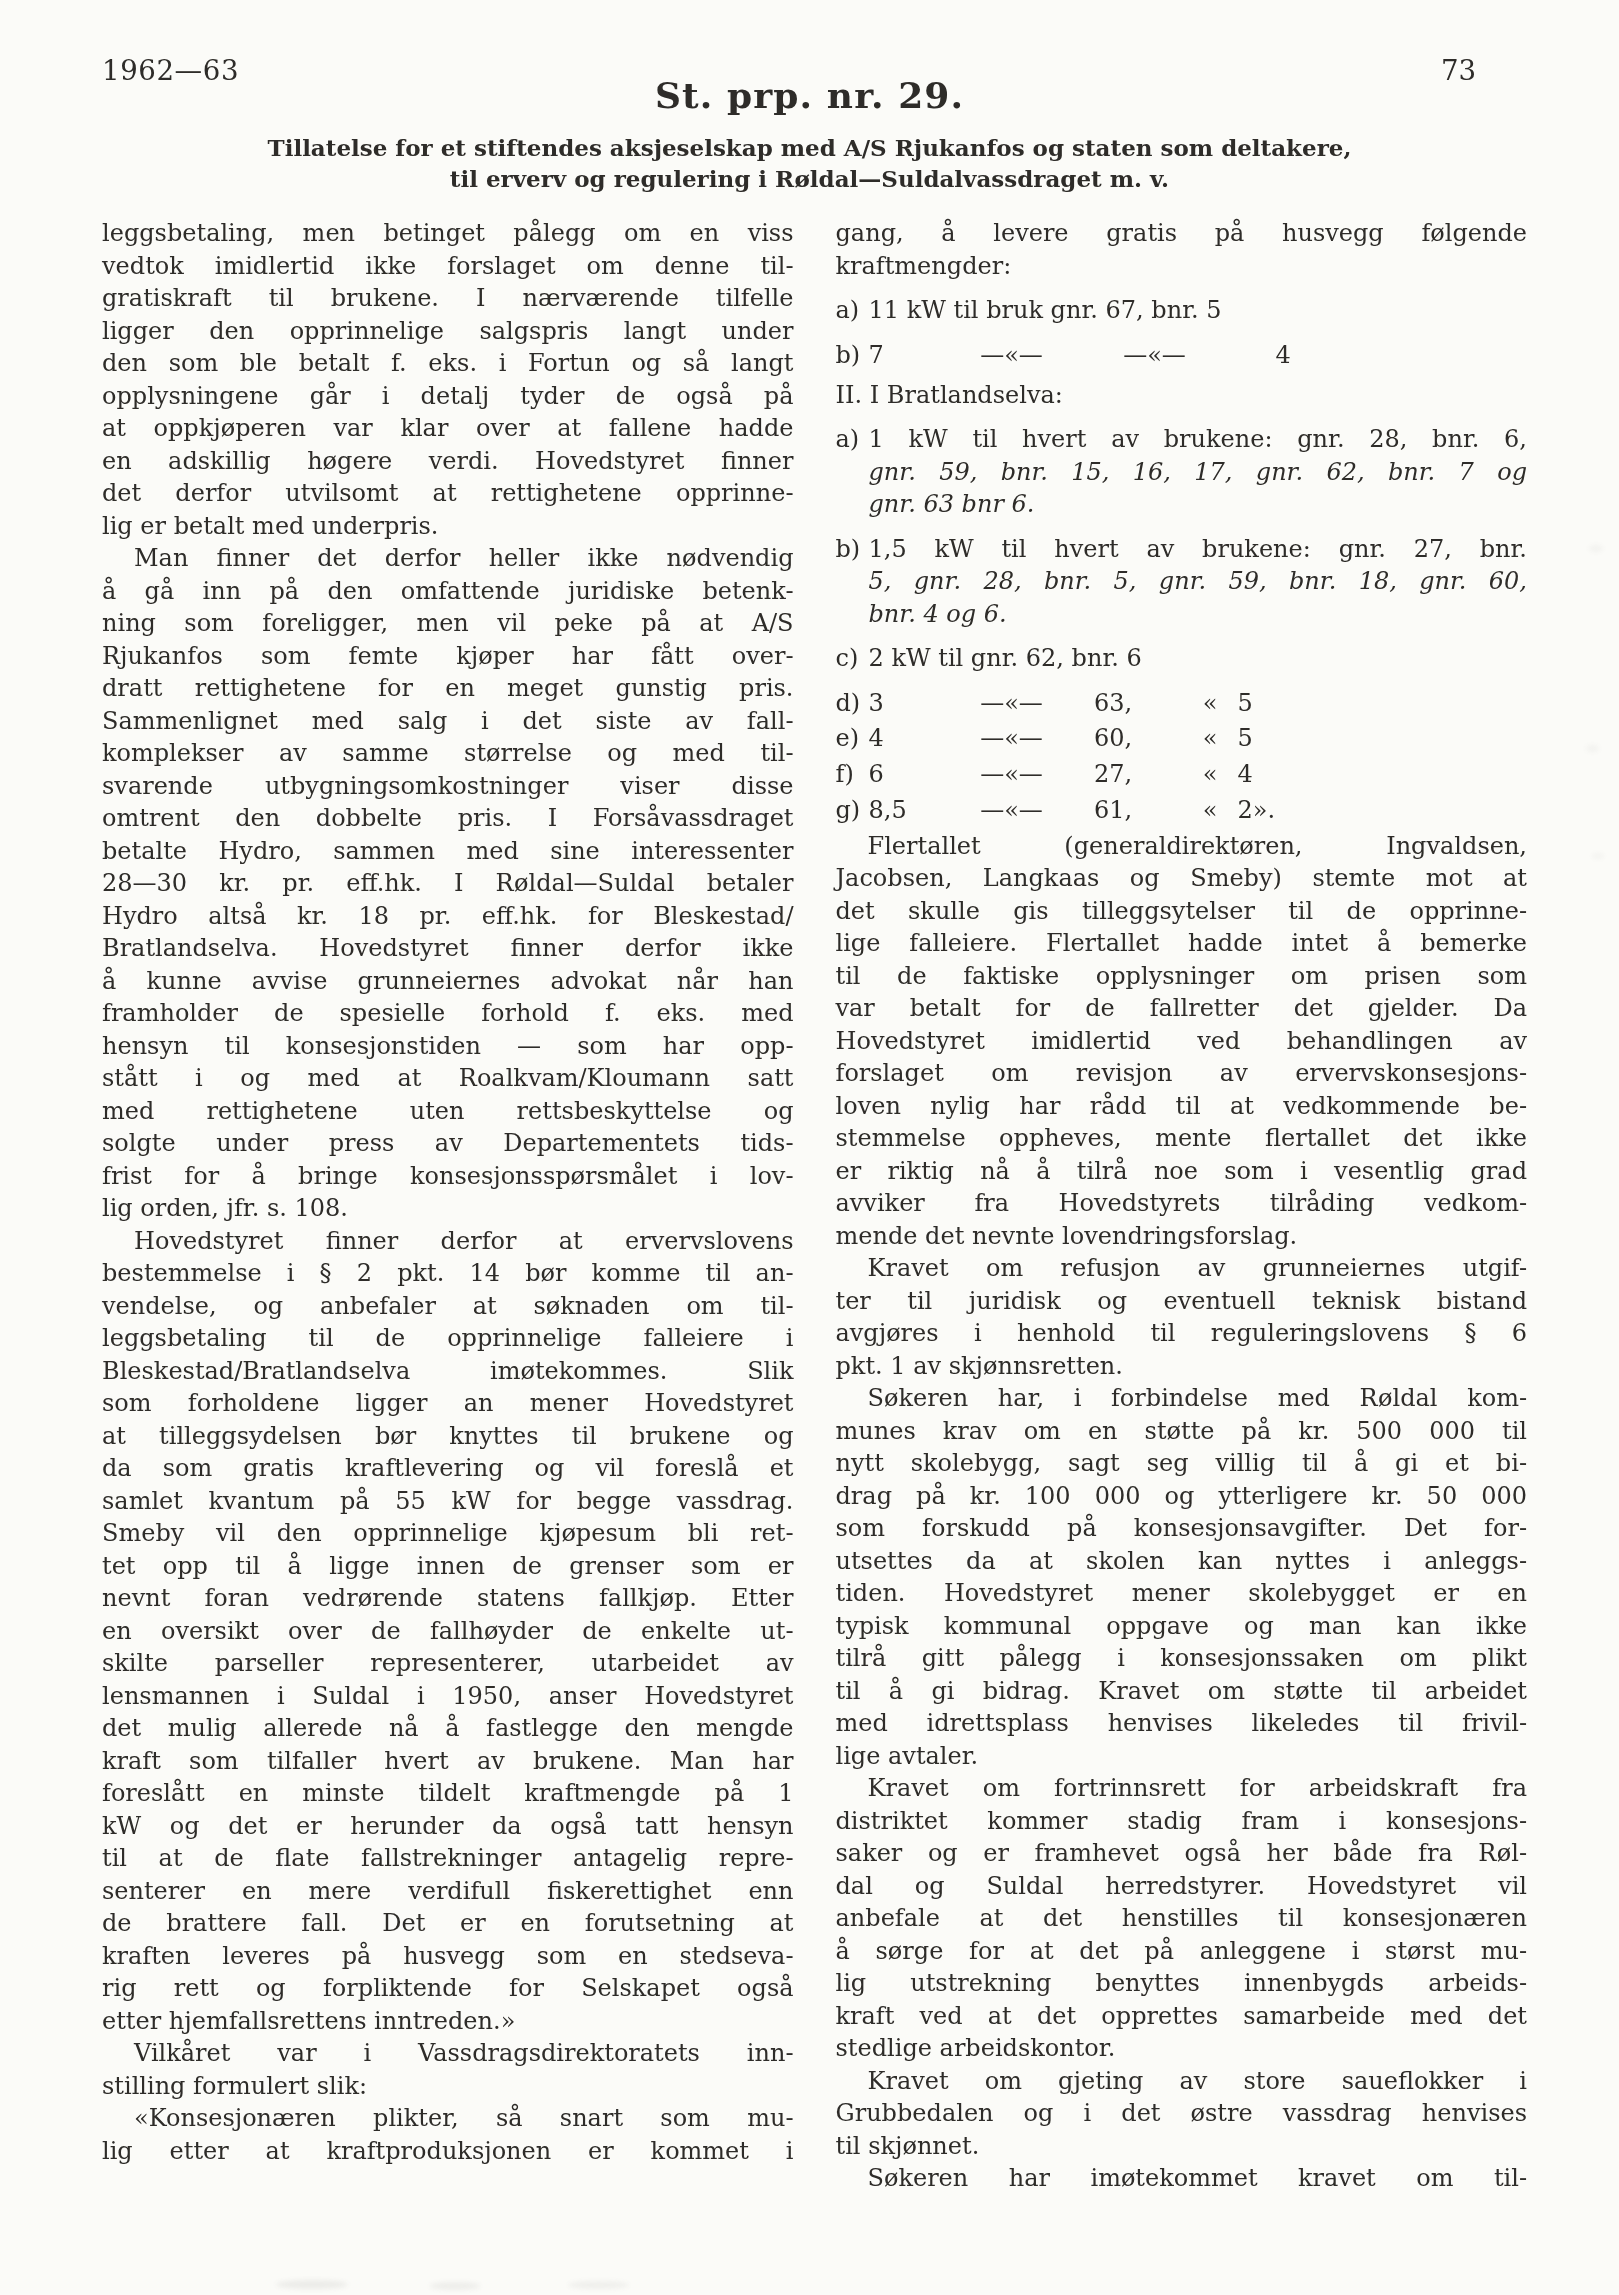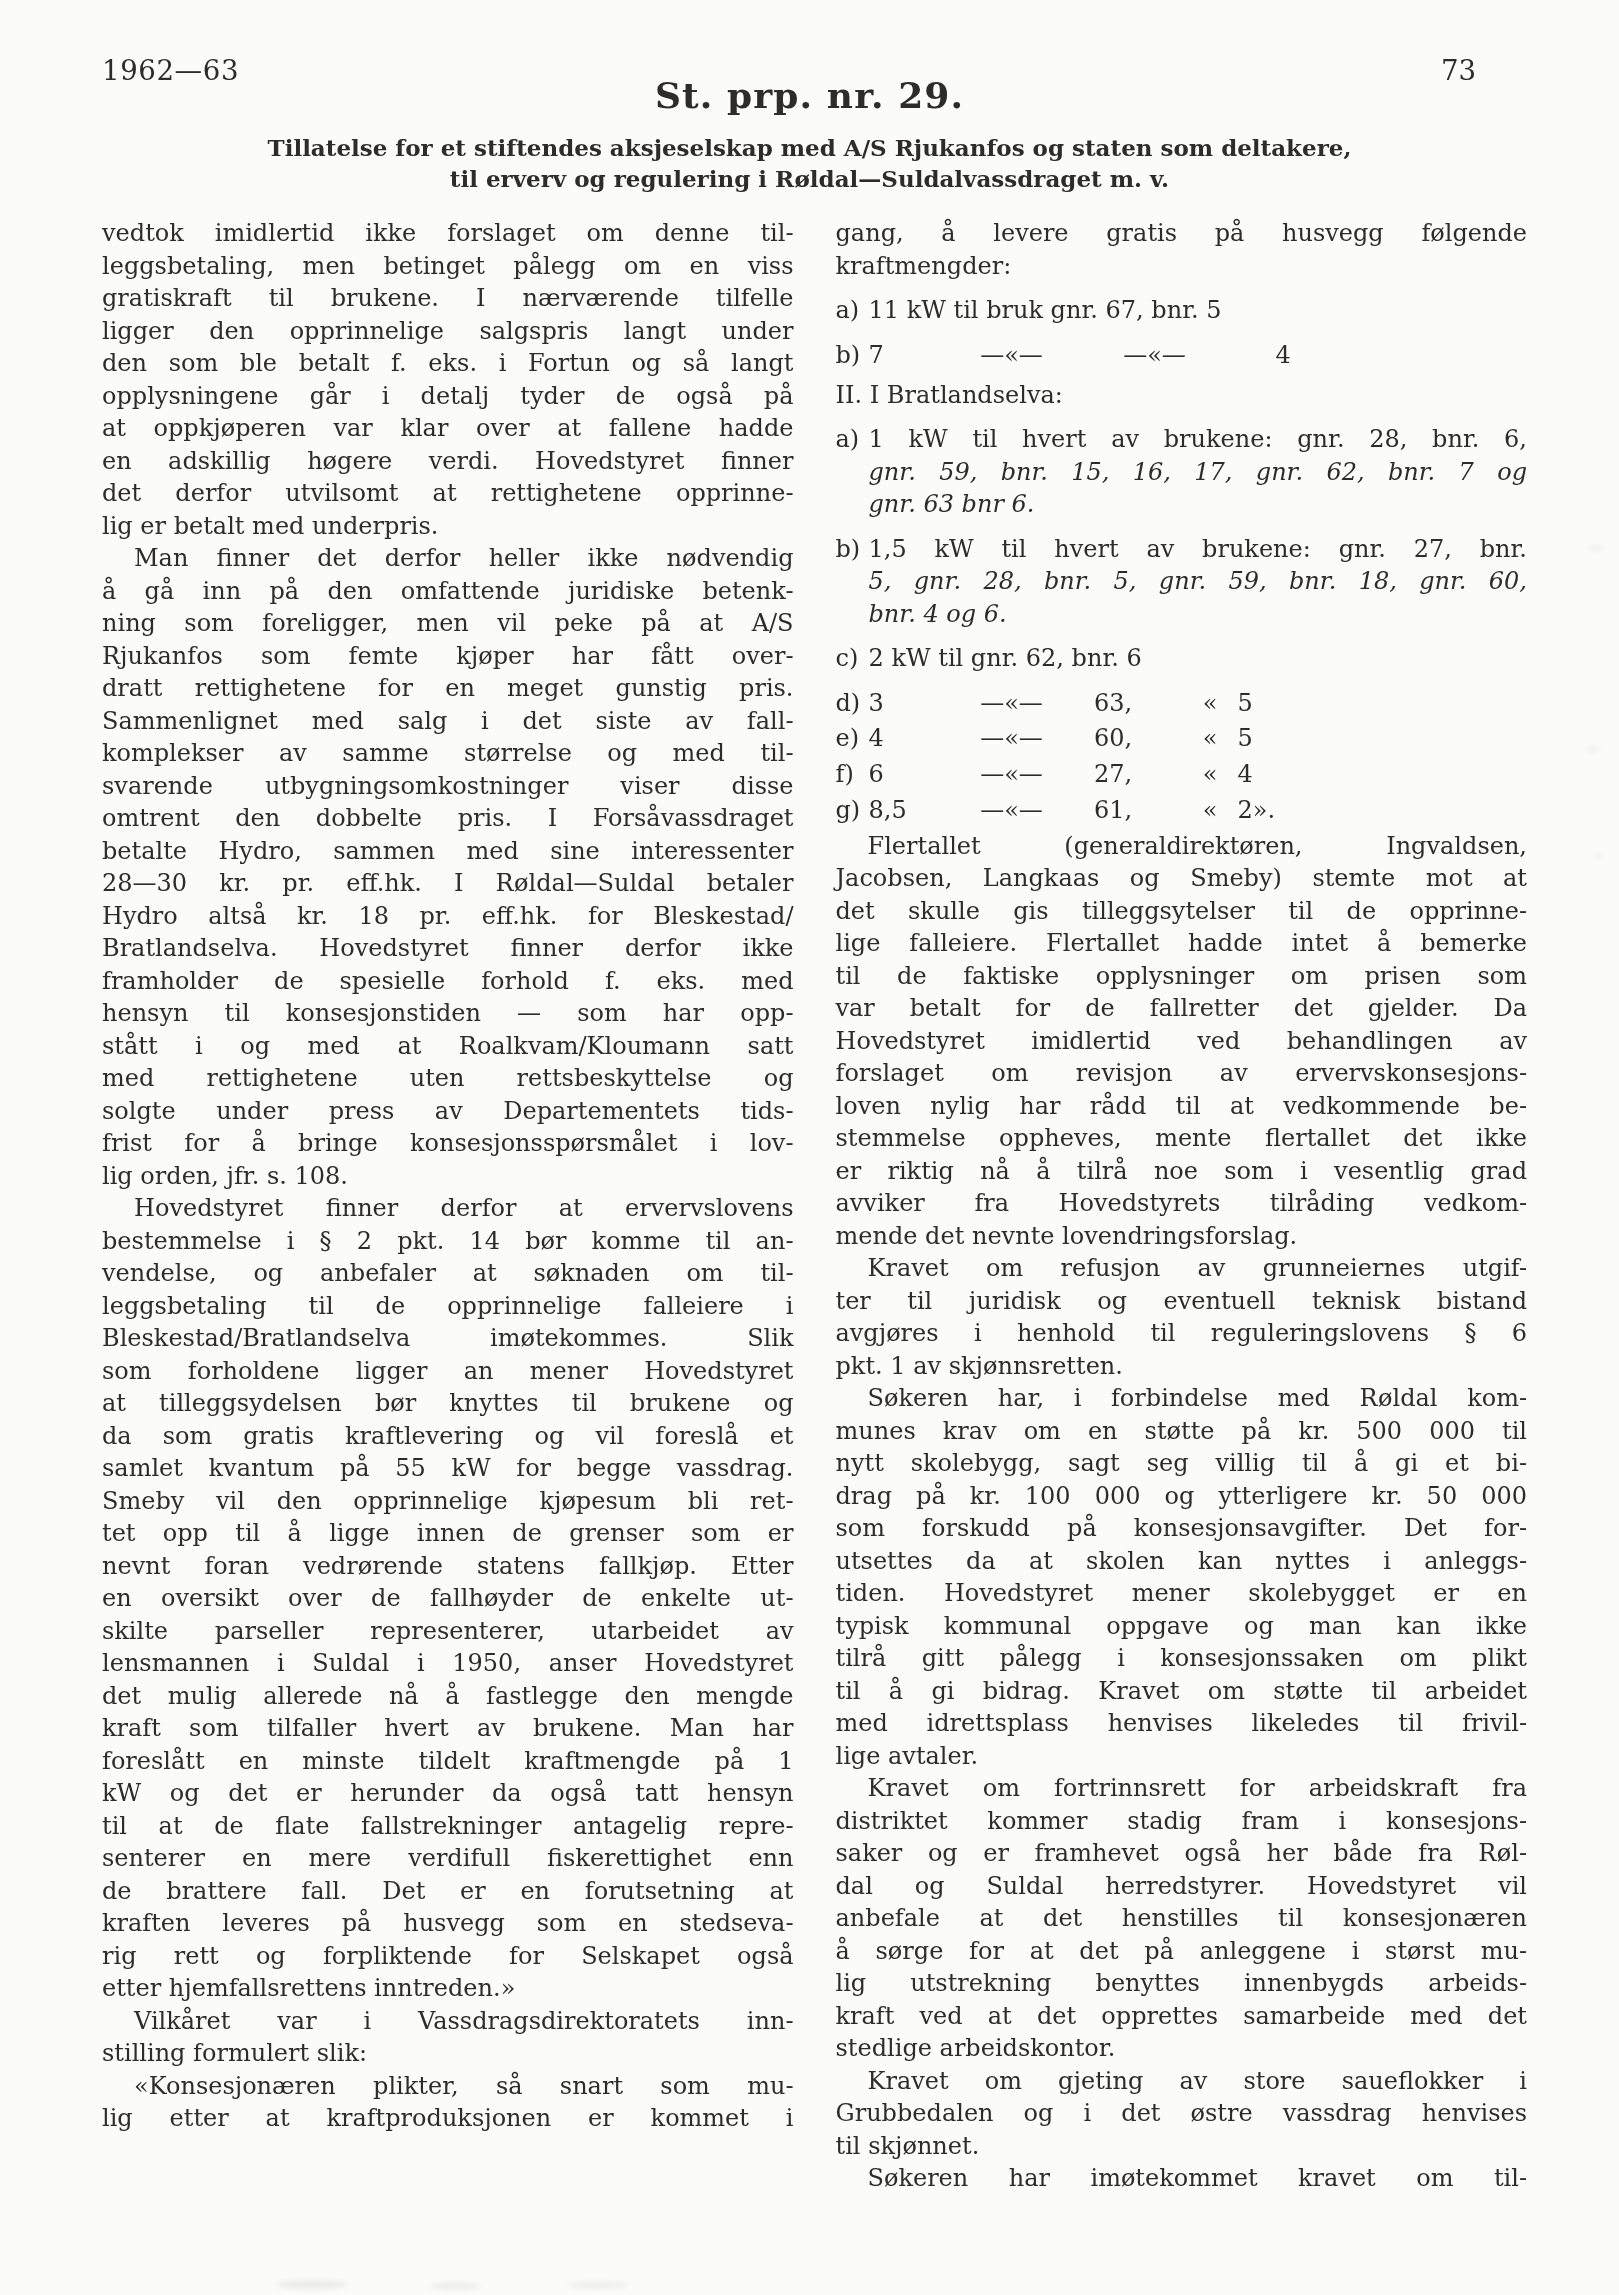--- a/index.html
+++ b/index.html
@@ -48,22 +48,22 @@
     <div class="title">St. prp. nr. 29.</div>
     <div class="subtitle">
       <div>Tillatelse for et stiftendes aksjeselskap med A/S Rjukanfos og staten som deltakere,</div>
       <div>til erverv og regulering i Røldal—Suldalvassdraget m. v.</div>
     </div>
   </div>
 
   <div class="columns">
     <div class="col" id="col-left">
         <div class="para">
+          <div class="line">leggsbetaling, men betinget pålegg om en viss</div>
           <div class="line">vedtok imidlertid ikke forslaget om denne til-</div>
-          <div class="line">leggsbetaling, men betinget pålegg om en viss</div>
           <div class="line">gratiskraft til brukene. I nærværende tilfelle</div>
           <div class="line">ligger den opprinnelige salgspris langt under</div>
           <div class="line">den som ble betalt f. eks. i Fortun og så langt</div>
           <div class="line">opplysningene går i detalj tyder de også på</div>
           <div class="line">at oppkjøperen var klar over at fallene hadde</div>
           <div class="line">en adskillig høgere verdi. Hovedstyret finner</div>
           <div class="line">det derfor utvilsomt at rettighetene opprinne-</div>
           <div class="line last">lig er betalt med underpris.</div>
         </div>
         <div class="para indent">
@@ -73,20 +73,21 @@
           <div class="line">Rjukanfos som femte kjøper har fått over-</div>
           <div class="line">dratt rettighetene for en meget gunstig pris.</div>
           <div class="line">Sammenlignet med salg i det siste av fall-</div>
           <div class="line">komplekser av samme størrelse og med til-</div>
           <div class="line">svarende utbygningsomkostninger viser disse</div>
           <div class="line">omtrent den dobbelte pris. I Forsåvassdraget</div>
           <div class="line">betalte Hydro, sammen med sine interessenter</div>
           <div class="line">28—30 kr. pr. eff.hk. I Røldal—Suldal betaler</div>
           <div class="line">Hydro altså kr. 18 pr. eff.hk. for Bleskestad/</div>
           <div class="line">Bratlandselva. Hovedstyret finner derfor ikke</div>
+          <div class="line">å kunne avvise grunneiernes advokat når han</div>
           <div class="line">framholder de spesielle forhold f. eks. med</div>
           <div class="line">hensyn til konsesjonstiden — som har opp-</div>
           <div class="line">stått i og med at Roalkvam/Kloumann satt</div>
           <div class="line">med rettighetene uten rettsbeskyttelse og</div>
           <div class="line">solgte under press av Departementets tids-</div>
           <div class="line">frist for å bringe konsesjonsspørsmålet i lov-</div>
           <div class="line last">lig orden, jfr. s. 108.</div>
         </div>
         <div class="para indent">
           <div class="line">Hovedstyret finner derfor at ervervslovens</div>

